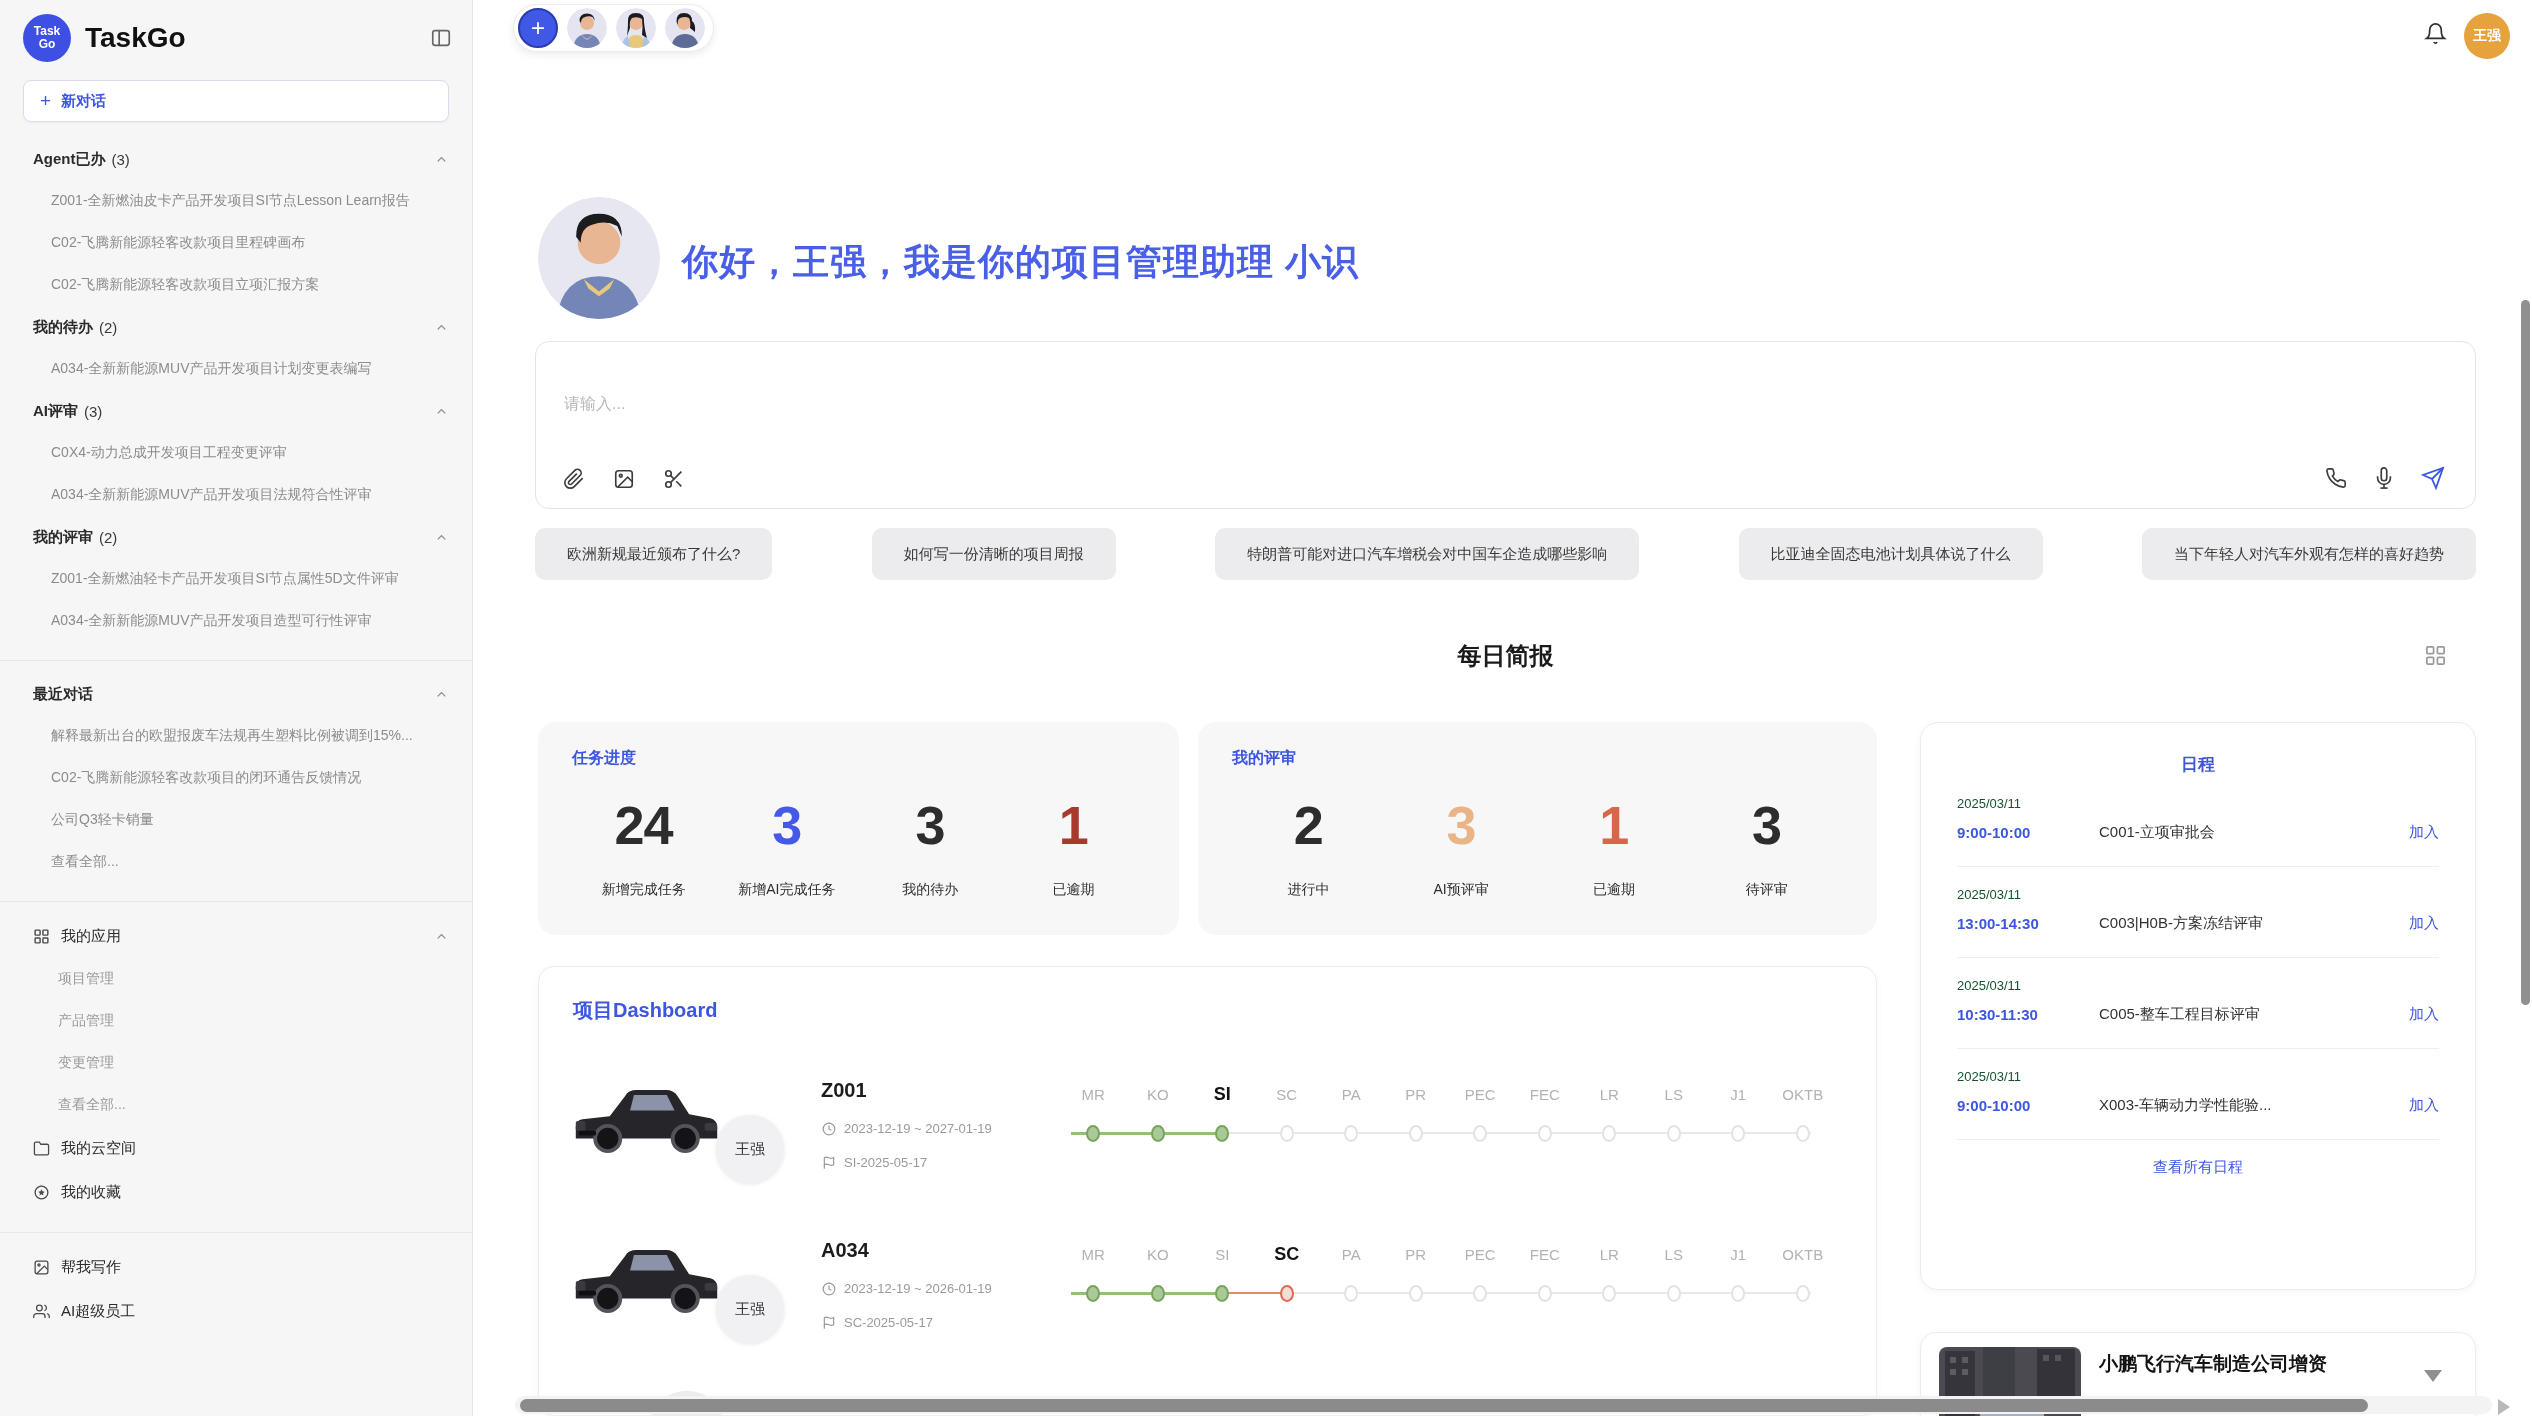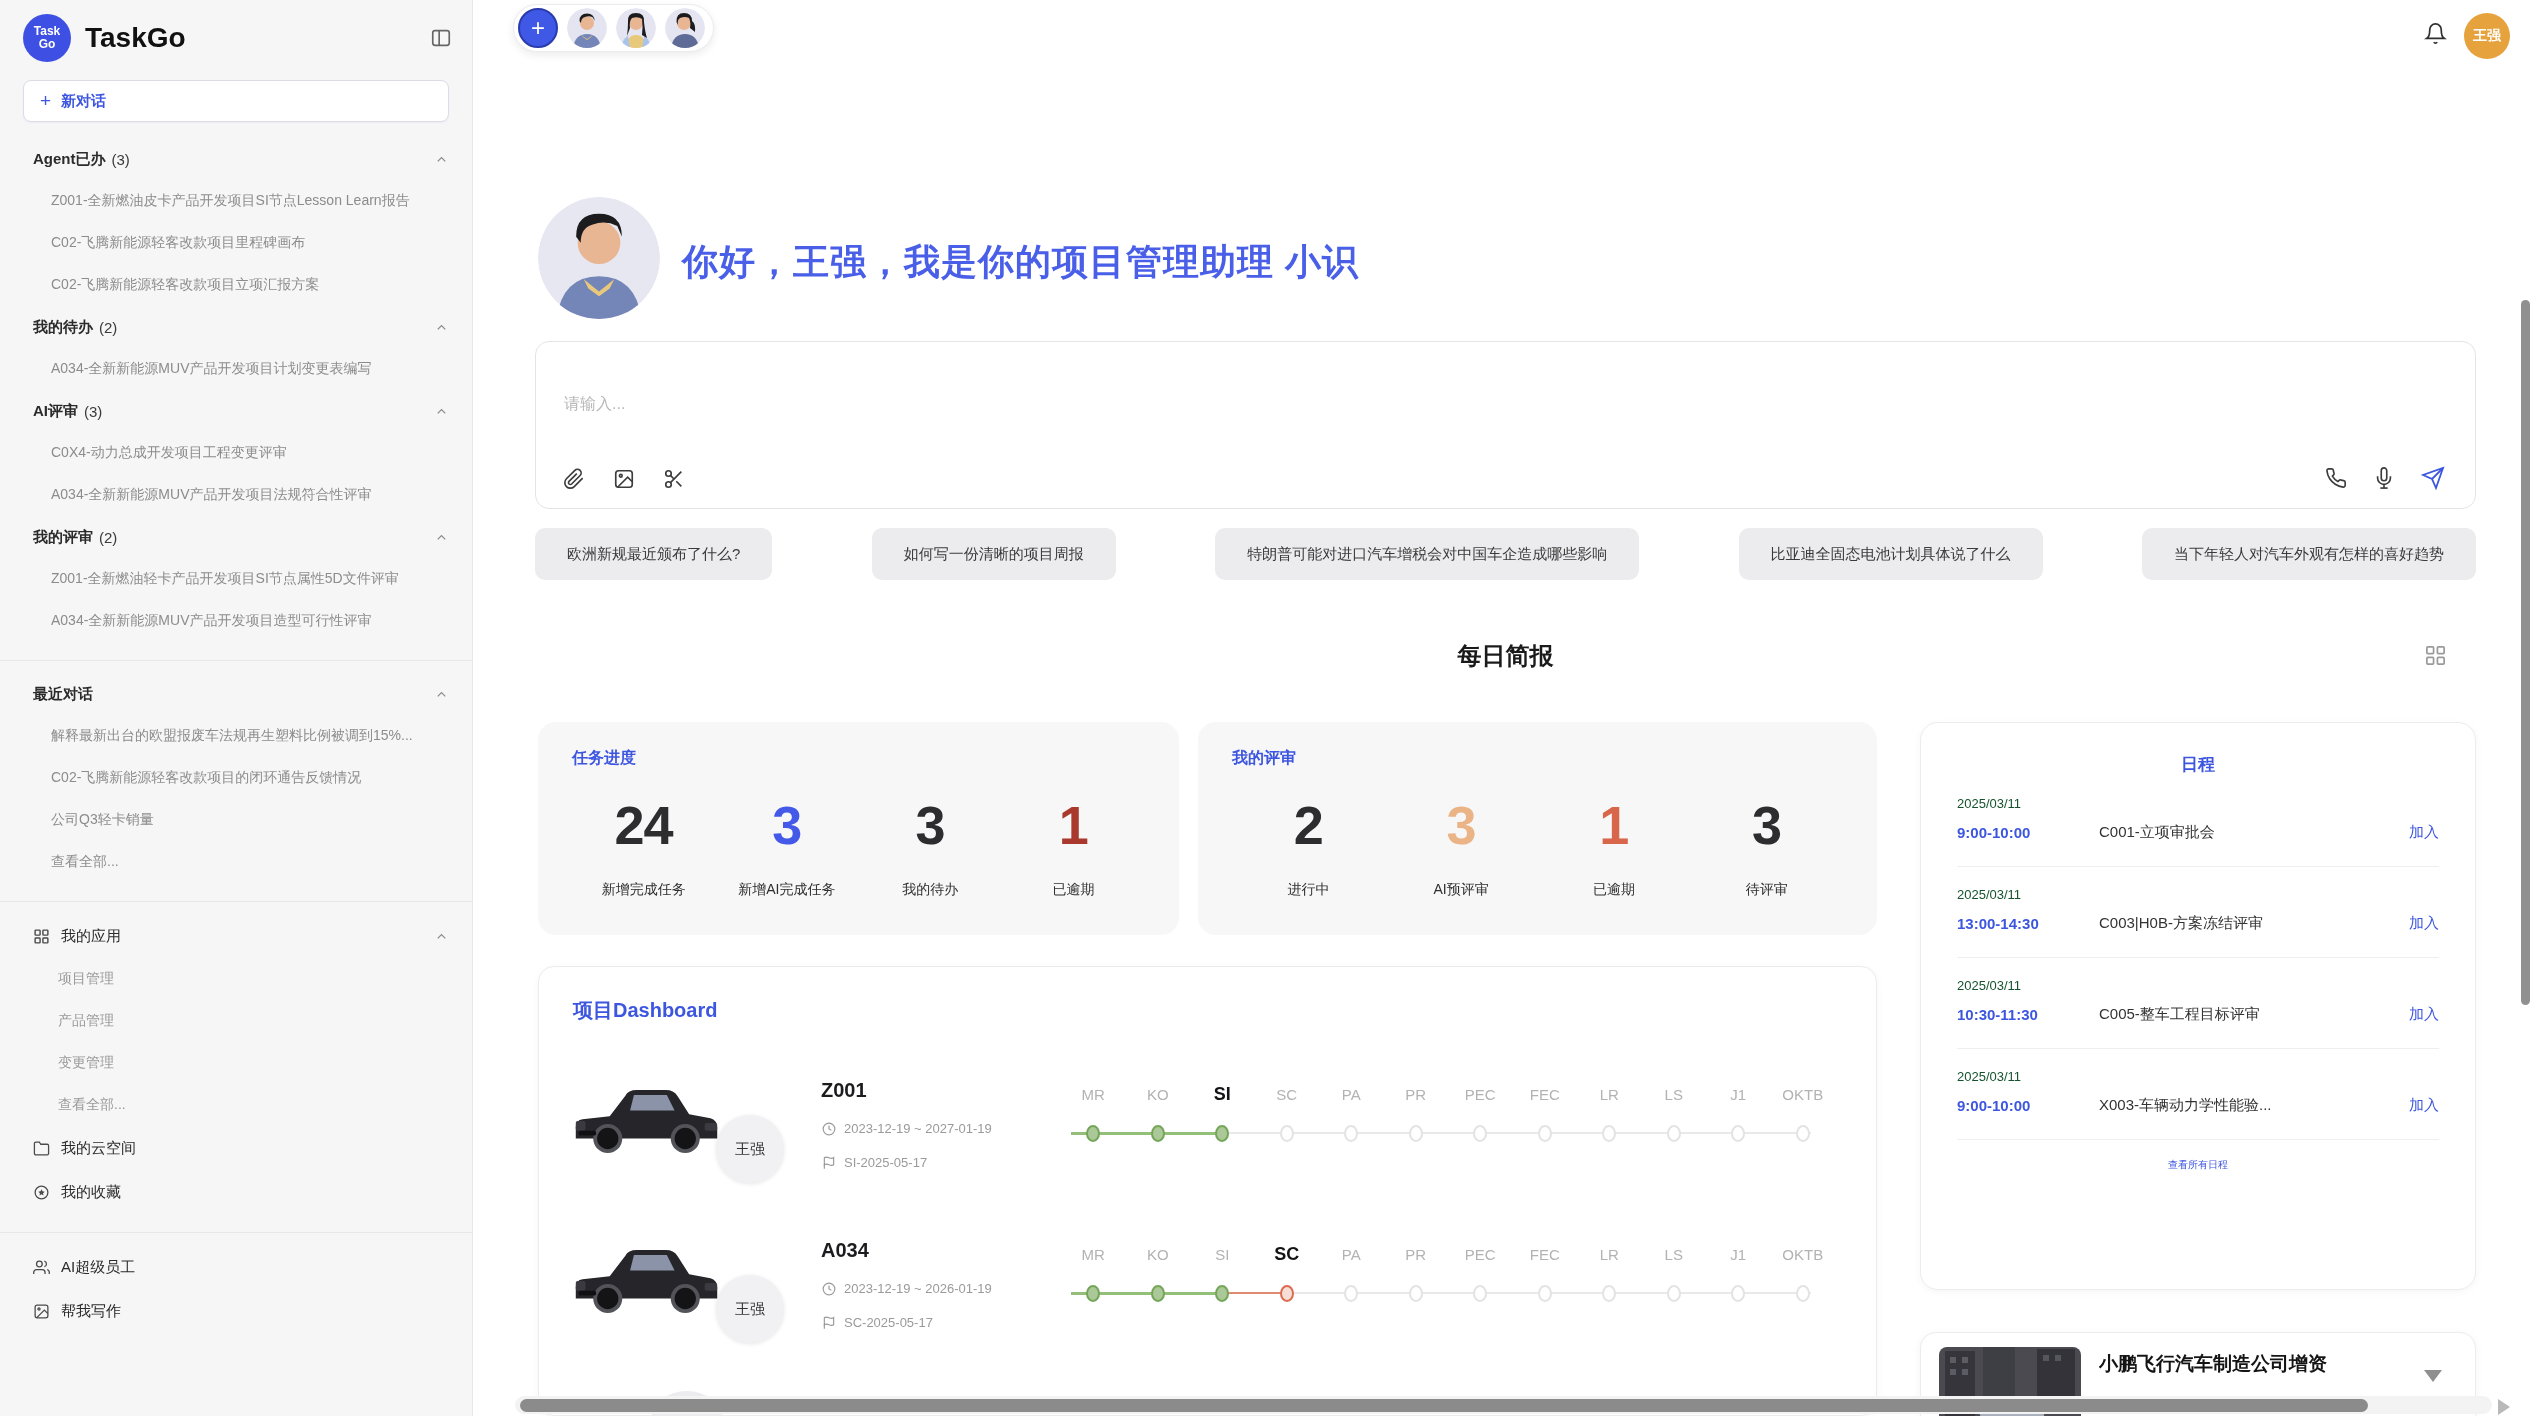--- a/index.html
+++ b/index.html
@@ -176,21 +176,21 @@
     background:#fff; border:1px solid #ececef; border-radius:18px;
     box-shadow:0 2px 8px rgba(0,0,0,.04); padding:0 36px;
   }
   .schedule-title { text-align:center; margin-top:30px; font-size:17px; font-weight:600; color:#3d56e0; }
   .sched-item { padding:20px 0 24px; border-bottom:1px solid #efeff1; }
   .sched-date { font-size:13px; color:#14532d; }
   .sched-main { display:flex; align-items:center; margin-top:12px; }
   .sched-time { width:142px; font-size:15px; font-weight:700; color:#3d56e0; }
   .sched-name { flex:1; font-size:15px; color:#333; white-space:nowrap; overflow:hidden; }
   .sched-join { font-size:15px; color:#3d56e0; cursor:pointer; }
-  .sched-viewall { text-align:center; margin-top:18px; font-size:10px; color:#3d56e0; cursor:pointer; }
+  .sched-viewall { text-align:center; margin-top:18px; font-size:15px; color:#3d56e0; cursor:pointer; }
 
   
   .news-card {
     position:absolute; left:1920px; top:1332px; width:556px; height:130px;
     background:#fff; border:1px solid #ececef; border-radius:16px;
     box-shadow:0 2px 8px rgba(0,0,0,.05); padding:14px 18px; display:flex; gap:18px;
   }
   .news-img { width:142px; height:92px; border-radius:8px; overflow:hidden; flex:0 0 auto; }
   .news-title { font-size:19px; font-weight:700; color:#141414; margin-top:4px; }
   .news-excerpt { font-size:15px; color:#5f5f5f; margin-top:18px; white-space:nowrap; overflow:hidden; }
@@ -339,37 +339,37 @@
           </svg>
         </span>
       <span>我的收藏</span>
     </div>
   </div>
 
   <div class="side-zone tools-zone">
     <div class="side-nav-row">
       <span class="icon">
           <svg width="17" height="17" viewBox="0 0 24 24" fill="none" stroke="currentColor" stroke-width="1.8">
+            <rect x="3" y="3" width="18" height="18" rx="3"></rect>
+            <circle cx="8.5" cy="8.5" r="1.5"></circle>
+            <polyline points="21 15 16 10 5 21"></polyline>
+          </svg>
+        </span>
+      <span>帮我写作</span>
+    </div>
+    <div class="side-nav-row">
+      <span class="icon">
+          <svg width="17" height="17" viewBox="0 0 24 24" fill="none" stroke="currentColor" stroke-width="1.8">
             <path d="M17 21v-2a4 4 0 0 0-4-4H5a4 4 0 0 0-4 4v2"></path>
             <circle cx="9" cy="7" r="4"></circle>
             <path d="M23 21v-2a4 4 0 0 0-3-3.87"></path>
             <path d="M16 3.13a4 4 0 0 1 0 7.75"></path>
           </svg>
         </span>
       <span>AI超级员工</span>
-    </div>
-    <div class="side-nav-row">
-      <span class="icon">
-          <svg width="17" height="17" viewBox="0 0 24 24" fill="none" stroke="currentColor" stroke-width="1.8">
-            <rect x="3" y="3" width="18" height="18" rx="3"></rect>
-            <circle cx="8.5" cy="8.5" r="1.5"></circle>
-            <polyline points="21 15 16 10 5 21"></polyline>
-          </svg>
-        </span>
-      <span>帮我写作</span>
     </div>
 
   </div>
 </div>
 
 <div class="topbar-pill">
   <div class="add-member-btn">
     <span>+</span>
   </div>
   <div class="avatar-sm">

